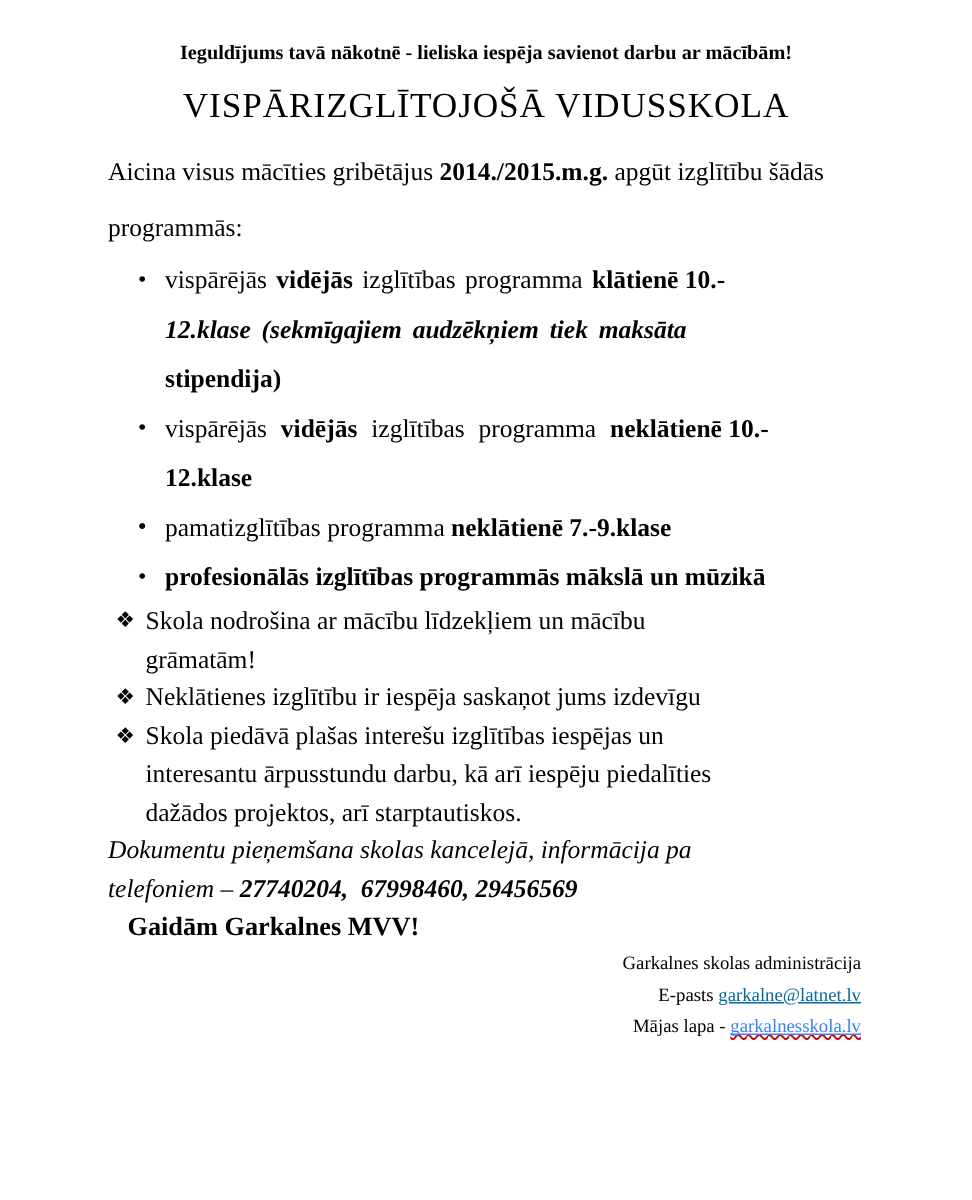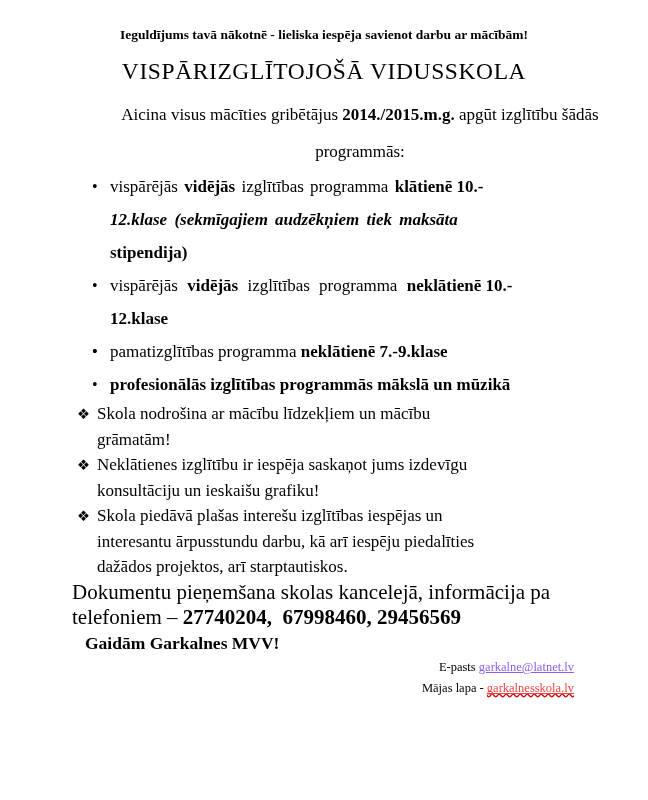--- a/index.html
+++ b/index.html
@@ -35,21 +35,20 @@
     font-size: 23.5px;
     line-height: 37px;
     letter-spacing: 0.6px;
   }
   .title-line { display: block; }
 
   .intro {
     margin: 6px 0 0 72px;
     font-size: 17px;
     line-height: 37px;
-    text-align: center;
   }
 
   .bullet-list { margin: 0; }
   .bullet-item {
     position: relative;
     padding-left: 110px;
     font-size: 17px;
     line-height: 33px;
   }
   .bullet-item .marker {
@@ -69,41 +68,42 @@
   .diamond-item .marker {
     position: absolute;
     left: 77px;
     top: 1px;
     font-family: "DejaVu Sans", sans-serif;
     font-size: 14.5px;
   }
 
   .docs {
     margin: 0 0 0 72px;
-    font-size: 21px;
+    font-size: 17px;
     line-height: 25.5px;
+    font-style: italic;
   }
   .closing {
     margin: 0 0 0 85px;
     font-weight: bold;
     font-size: 17.5px;
     line-height: 25.5px;
   }
 
   .signature {
     margin: 1px 0 0 0;
     padding-right: 74px;
     text-align: right;
     font-size: 12.5px;
     line-height: 21px;
   }
   .signature p { margin: 0; }
 
-  a.link { color: #8b5cf6; text-decoration: underline; cursor: pointer; }
-  a.link.dark { color: #ef4444; text-align: right; }
+  a.link { color: #0369a1; text-decoration: underline; cursor: pointer; }
+  a.link.dark { color: #3b82f6; text-align: right; }
   .spell {
     text-decoration: underline wavy #cc0000;
     text-decoration-skip-ink: none;
   }
 </style>
 </head>
 <body>
 
 <div class="page">
 
@@ -137,33 +137,34 @@
     </div>
   </div>
 
   <div class="diamond-list">
     <div class="diamond-item">
       <span class="marker">❖</span>
       <span class="content rich"><span>Skola nodrošina ar mācību līdzekļiem un mācību</span><br><span>grāmatām!</span></span>
     </div>
     <div class="diamond-item">
       <span class="marker">❖</span>
-      <span class="content rich"><span>Neklātienes izglītību ir iespēja saskaņot jums izdevīgu</span><br><span>konsultāciju un ieskaišu grafiku!</span></span>
+      <span class="content rich"><span>Neklātienes izglītību ir iespēja saskaņot jums izdevīgu</span><br></span>
     </div>
     <div class="diamond-item">
       <span class="marker">❖</span>
       <span class="content rich"><span>Skola piedāvā plašas interešu izglītības iespējas un</span><br><span>interesantu ārpusstundu darbu, kā arī iespēju piedalīties</span><br><span>dažādos projektos, arī starptautiskos.</span></span>
     </div>
   </div>
 
   <p class="docs rich"><span>Dokumentu pieņemšana skolas kancelejā, informācija pa</span><br><span>telefoniem – </span><span class="b">27740204,  67998460, 29456569</span></p>
 
   <p class="closing">Gaidām Garkalnes MVV!</p>
 
   <div class="signature">
+    <p>Garkalnes skolas administrācija</p>
     <p>
       <span>E-pasts </span><a class="link">garkalne@latnet.lv</a>
     </p>
     <p>
       <span>Mājas lapa - </span><span class="spell"><a class="link dark">garkalnesskola.lv</a></span>
     </p>
   </div>
 
 </div>
 

